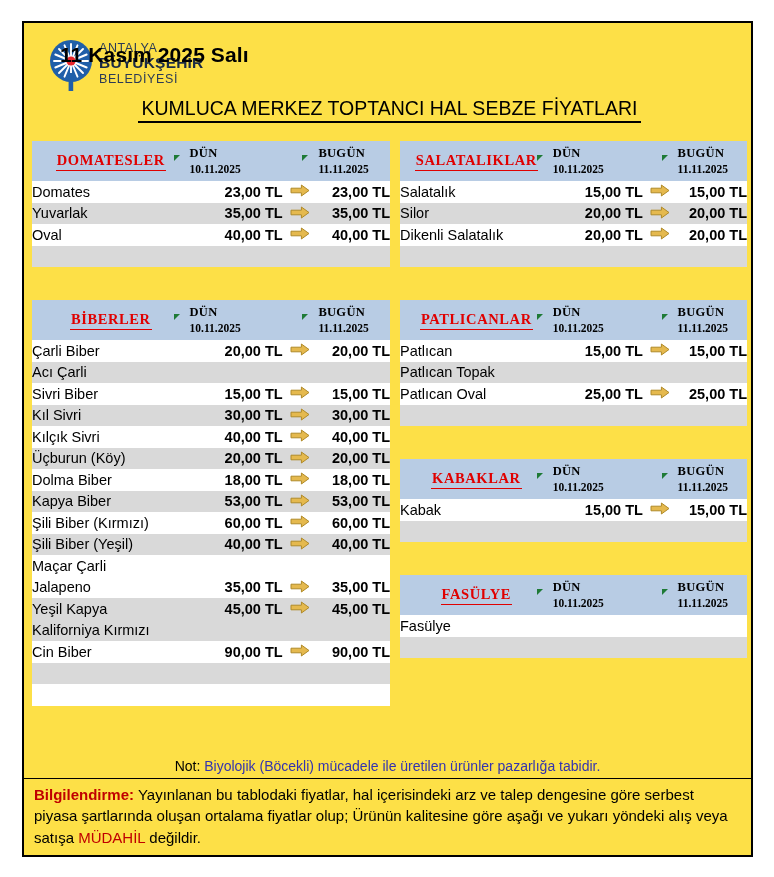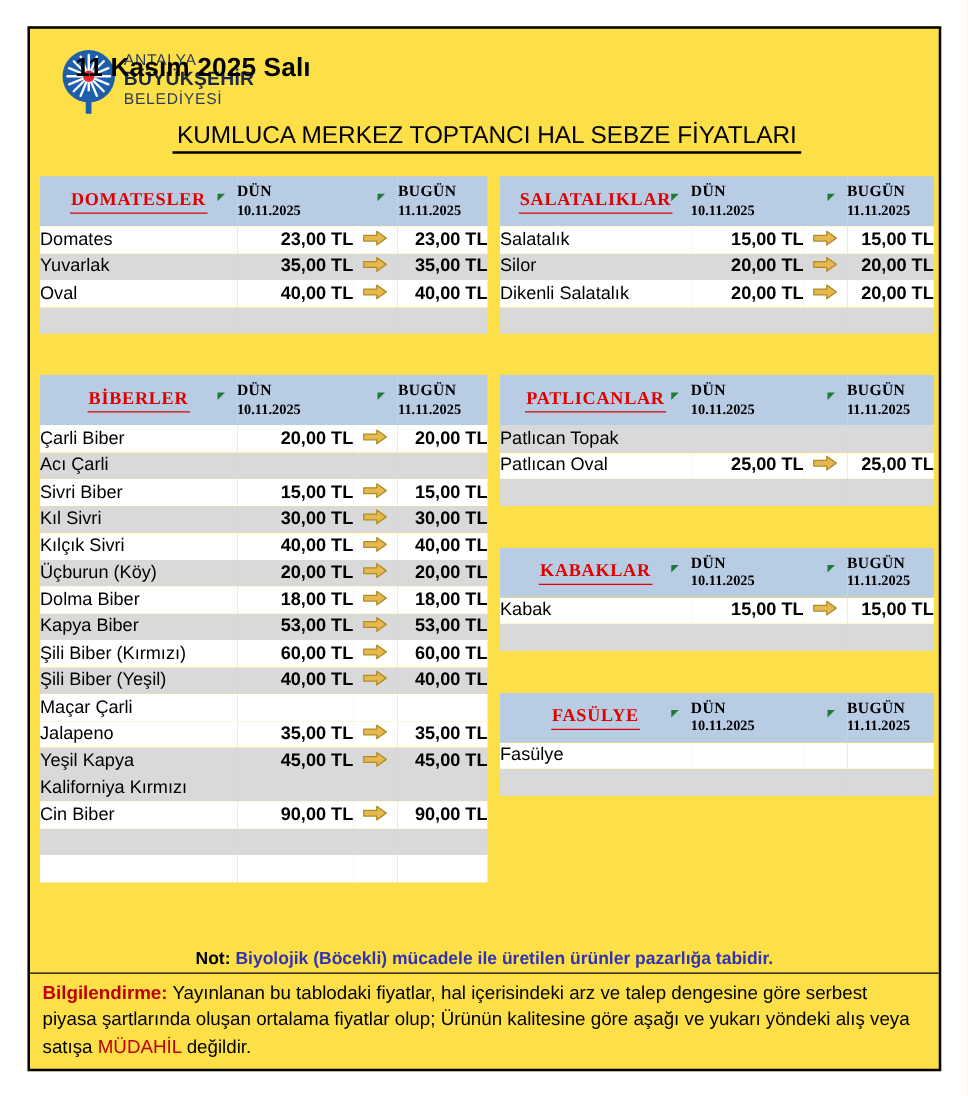--- a/index.html
+++ b/index.html
@@ -135,21 +135,21 @@
   .w-arrow{width:10%;}
   .w-now{width:20%;}
 
   
   .notes{
     position:absolute;left:0;right:0;bottom:0;
   }
   .note-line{
     text-align:center;
     font-size:14px;
-    font-weight:bold;
+    font-weight:normal;
     padding:3px 0 4px 0;
     color:#3333b0;
     border-bottom:1.5px solid #000;
   }
   .note-line .lbl{color:#000;}
   .info-box{
     padding:5px 10px 7px 10px;
     font-size:15px;
     line-height:1.42;
     color:#000;
@@ -467,20 +467,28 @@
               </td>
               <td class="hd-cell w-arrow"></td>
               <td class="hd-cell w-now">
                 <span class="tri"></span>
                 <span class="hd-top">BUGÜN</span>
                 <span class="hd-bot">11.11.2025</span>
               </td>
             </tr>
           </thead>
           <tbody>
+            <tr class="odd">
+              <td class="c-name w-name">Patlıcan</td>
+              <td class="c-prev w-prev">15,00 TL</td>
+              <td class="c-arrow w-arrow"><span class="arrow-ico"><svg width="20" height="13" viewBox="0 0 20 13">
+                    <path d="M1 4.2 H11.4 V1 L19 6.5 L11.4 12 V8.8 H1 Z" fill="#e5b94e" stroke="#b08a28" stroke-width="1" stroke-linejoin="round"></path>
+                  </svg></span></td>
+              <td class="c-now w-now">15,00 TL</td>
+            </tr>
             <tr class="even">
               <td class="c-name w-name">Patlıcan Topak</td>
               <td class="c-prev w-prev"></td>
               <td class="c-arrow w-arrow"></td>
               <td class="c-now w-now"></td>
             </tr>
             <tr class="odd">
               <td class="c-name w-name">Patlıcan Oval</td>
               <td class="c-prev w-prev">25,00 TL</td>
               <td class="c-arrow w-arrow"><span class="arrow-ico"><svg width="20" height="13" viewBox="0 0 20 13">

